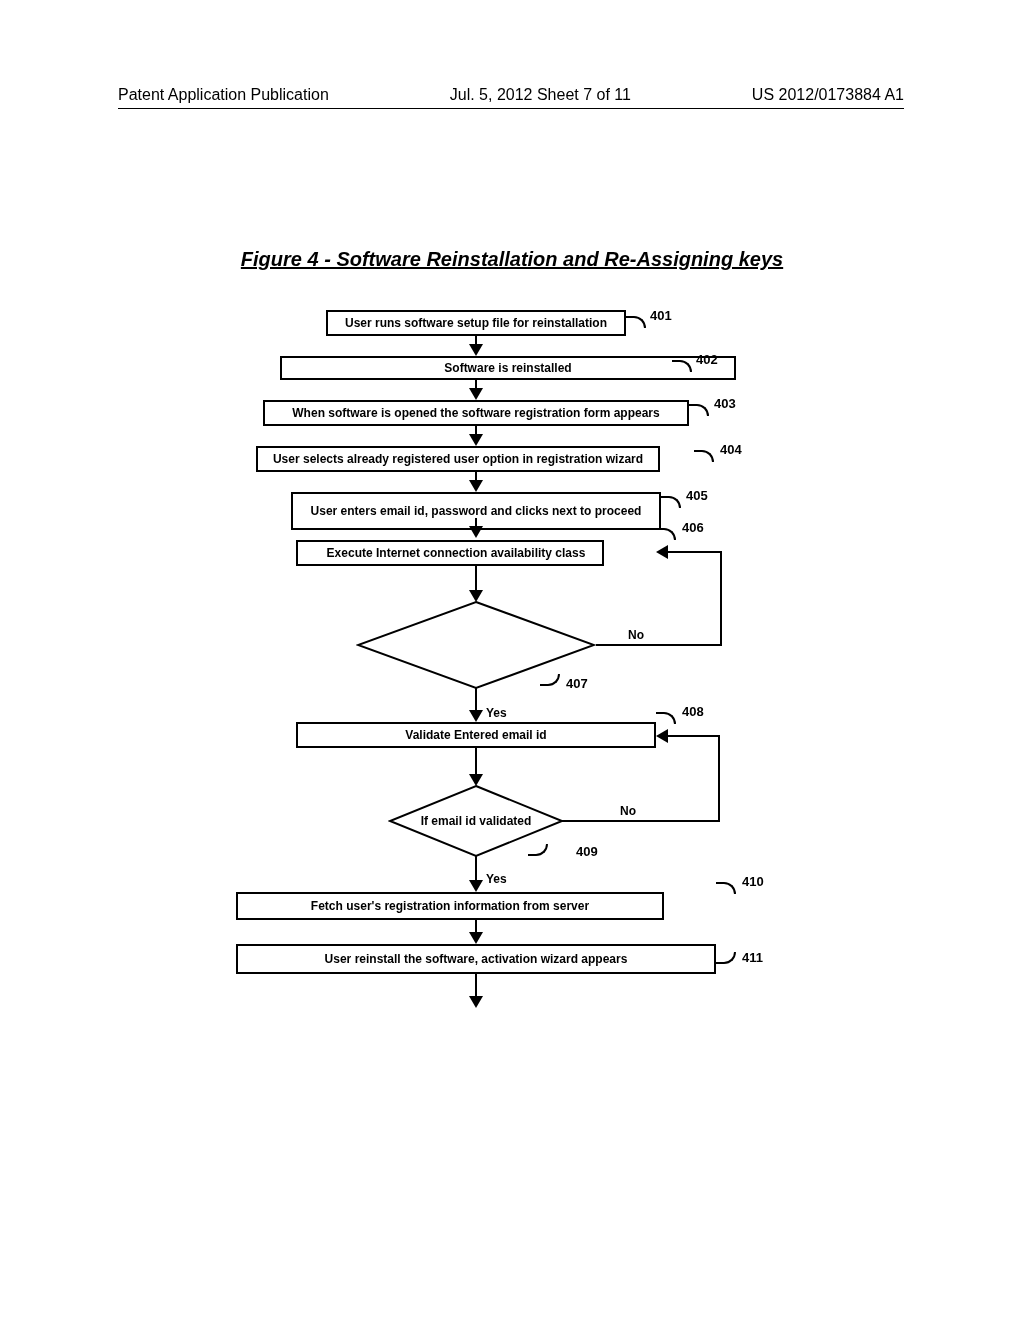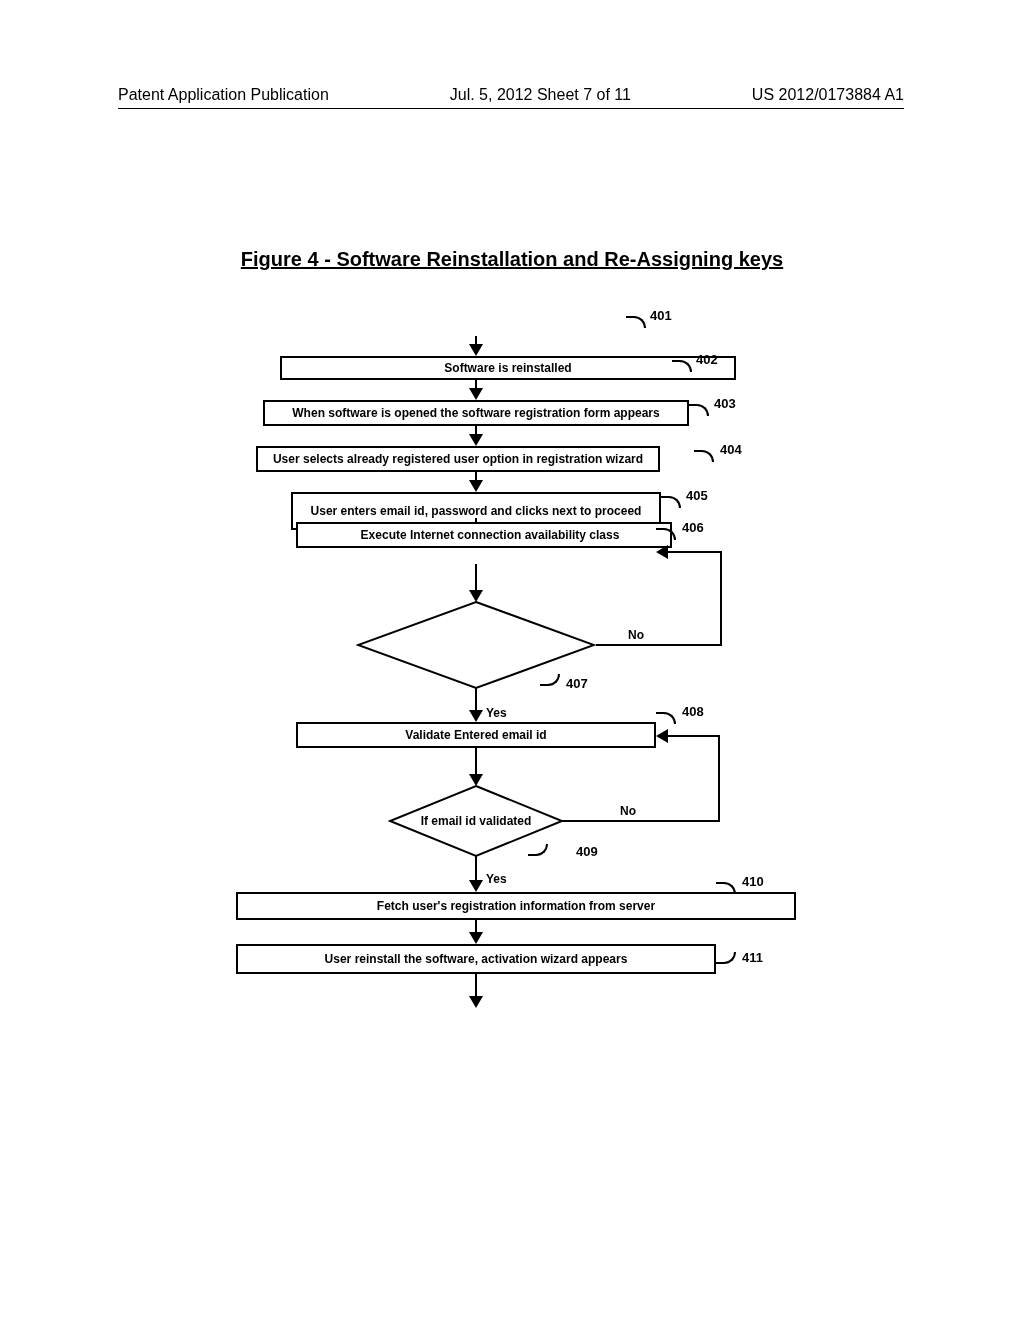--- a/index.html
+++ b/index.html
@@ -33,20 +33,21 @@
   }
   .fig-title {
     position: absolute;
     top: 248px;
     left: 0;
     width: 1024px;
     text-align: center;
     font-weight: bold;
     font-size: 20px;
     text-decoration: underline;
+    font-style: italic;
   }
   .flow {
     position: absolute;
     top: 300px;
     left: 0;
     width: 1024px;
     height: 840px;
   }
   .box {
     position: absolute;
@@ -131,20 +132,23 @@
     <span>Patent Application Publication</span>
     <span>Jul. 5, 2012   Sheet 7 of 11</span>
     <span>US 2012/0173884 A1</span>
   </div>
   <div class="hr"></div>
 
   <div class="fig-title">Figure 4 - Software Reinstallation and Re-Assigning keys</div>
 
   <div class="flow">
 
+    <div class="box" style="left:326px; top:10px; width:300px; height:26px;">
+      <span>User runs software setup file for reinstallation</span>
+    </div>
     <div class="callout-curve" style="left:626px; top:16px;"></div>
     <div class="callout" style="left:650px; top:8px;">401</div>
     <div class="vconn" style="left:475px; top:36px; height:10px;"></div>
     <div class="arrowhead-down" style="left:469px; top:44px;"></div>
 
     <div class="box" style="left:280px; top:56px; width:456px; height:24px;">
       <span>Software is reinstalled</span>
     </div>
     <div class="callout-curve" style="left:672px; top:60px;"></div>
     <div class="callout" style="left:696px; top:52px;">402</div>
@@ -168,21 +172,21 @@
     <div class="arrowhead-down" style="left:469px; top:180px;"></div>
 
     <div class="box" style="left:291px; top:192px; width:370px; height:38px;">
       <span>User enters  email id, password and clicks next to proceed</span>
     </div>
     <div class="callout-curve" style="left:661px; top:196px;"></div>
     <div class="callout" style="left:686px; top:188px;">405</div>
     <div class="vconn" style="left:475px; top:218px; height:10px;"></div>
     <div class="arrowhead-down" style="left:469px; top:226px;"></div>
 
-    <div class="box" style="left:296px; top:222px; width:376px; height:26px;padding-left:20px;">
+    <div class="box" style="left:296px; top:240px; width:308px; height:26px;padding-left:20px;">
       <span>Execute Internet connection availability  class</span>
     </div>
     <div class="callout-curve" style="left:656px; top:228px;"></div>
     <div class="callout" style="left:682px; top:220px;">406</div>
     <div class="vconn" style="left:475px; top:264px; height:28px;"></div>
     <div class="arrowhead-down" style="left:469px; top:290px;"></div>
 
     <svg style="position:absolute; left:356px; top:300px; width:240px; height:90px;" viewBox="0 0 240 90">
       <polygon points="120,2 238,45 120,88 2,45" fill="#fff" stroke="#000" stroke-width="2"></polygon>
     </svg>
@@ -219,21 +223,21 @@
     <div class="label" style="left:620px; top:504px;">No</div>
     <div class="hconn" style="left:562px; top:520px; width:158px;"></div>
     <div class="vconn" style="left:718px; top:435px; height:87px;"></div>
     <div class="hconn" style="left:666px; top:435px; width:54px;"></div>
     <div class="arrowhead-left" style="left:656px; top:429px;"></div>
 
     <div class="label" style="left:486px; top:572px;">Yes</div>
     <div class="vconn" style="left:475px; top:556px; height:26px;"></div>
     <div class="arrowhead-down" style="left:469px; top:580px;"></div>
 
-    <div class="box" style="left:236px; top:592px; width:560px; height:28px;">
+    <div class="box" style="left:236px; top:592px; width:428px; height:28px;">
       <span>Fetch user's registration information from server</span>
     </div>
     <div class="callout-curve" style="left:716px; top:582px;"></div>
     <div class="callout" style="left:742px; top:574px;">410</div>
     <div class="vconn" style="left:475px; top:620px; height:14px;"></div>
     <div class="arrowhead-down" style="left:469px; top:632px;"></div>
 
     <div class="box" style="left:236px; top:644px; width:480px; height:30px;">
       <span>User reinstall the software,  activation wizard appears</span>
     </div>

